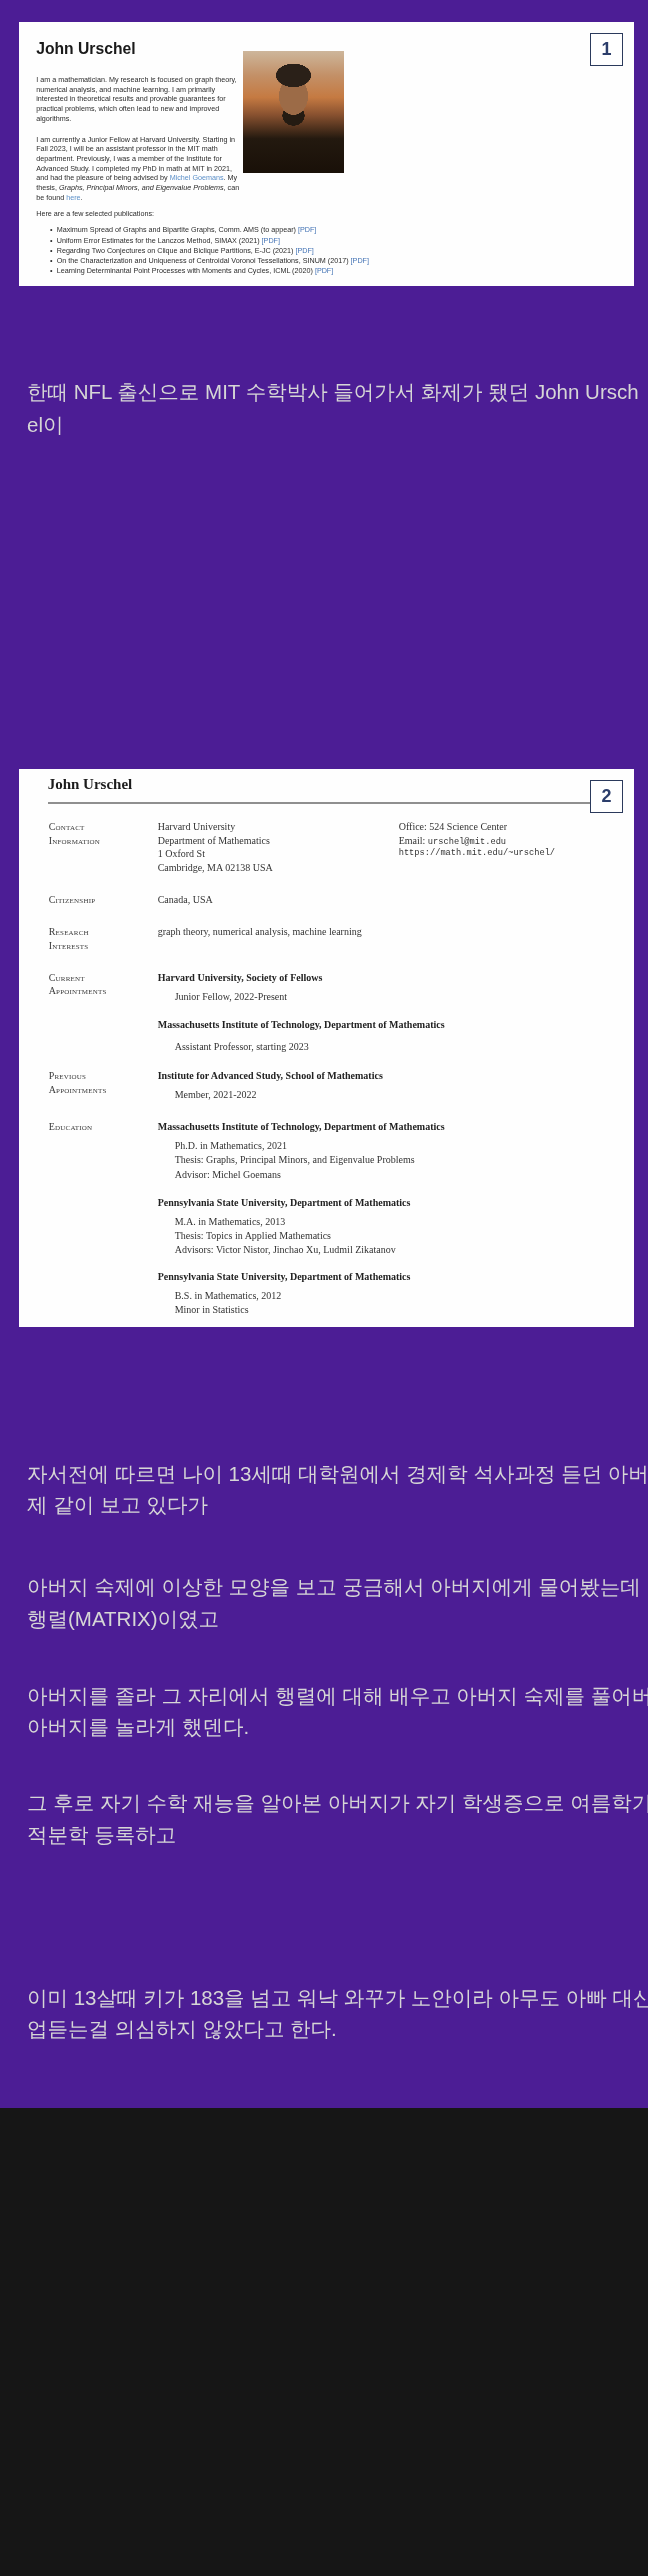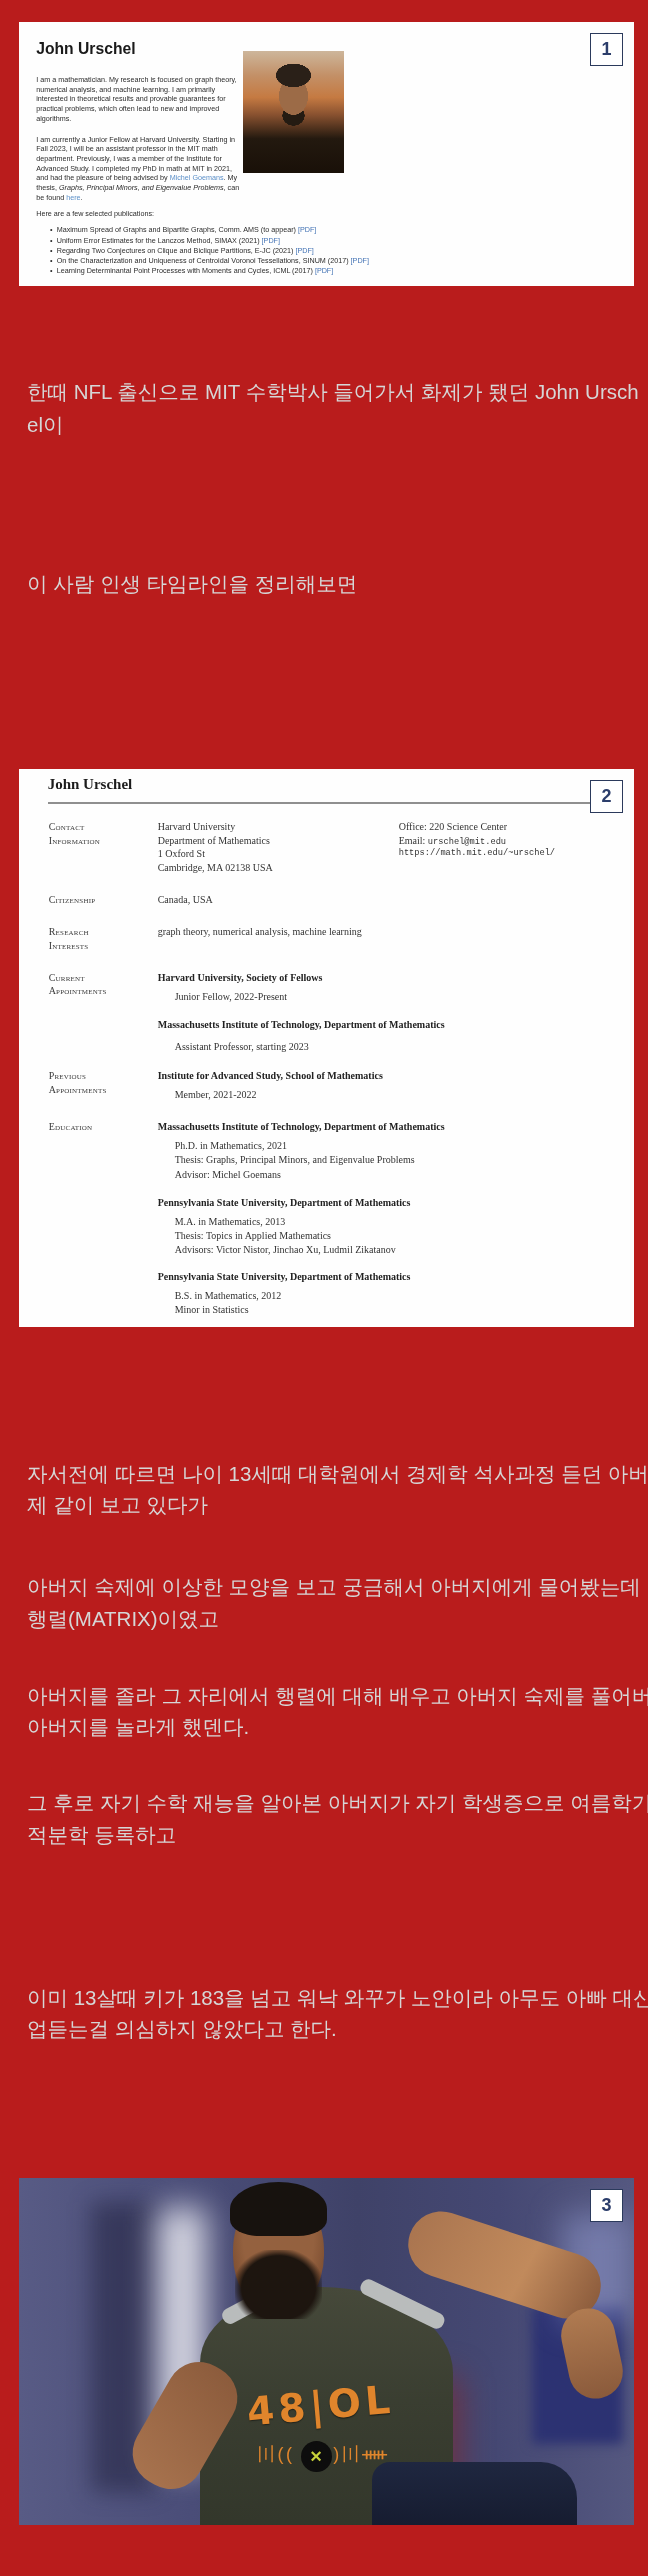--- a/index.html
+++ b/index.html
@@ -1,16 +1,16 @@
 <!DOCTYPE html>
 <html style="font-size:9.7px"><head>
 <meta charset="utf-8">
 <style>
   html,body{margin:0;padding:0;background:#161616;}
-  .page{position:relative;width:649px;height:2576px;background:#b91c1c;
+  .page{position:relative;width:649px;height:2108px;background:#4c1d95;
         font-family:"Liberation Sans",sans-serif;overflow:hidden;}
 
   
   .card{position:absolute;left:18.7px;width:615px;background:#fefefe;overflow:hidden;}
   .card1{top:22px;height:264px;}
   .card2{top:769px;height:558px;}
   .card3{top:2178px;height:347px;background:#4a4d74;}
 
   
   .badge{position:absolute;width:33px;height:33px;background:#ffffff;
@@ -100,44 +100,43 @@
     <div class="wp-line wp-bullet" style="top:214px">
       <span>Uniform Error Estimates for the Lanczos Method, SIMAX (2021) </span><span class="pdf-link">[PDF]</span>
     </div>
     <div class="wp-line wp-bullet" style="top:224px">
       <span>Regarding Two Conjectures on Clique and Biclique Partitions, E-JC (2021) </span><span class="pdf-link">[PDF]</span>
     </div>
     <div class="wp-line wp-bullet" style="top:234px">
       <span>On the Characterization and Uniqueness of Centroidal Voronoi Tessellations, SINUM (2017) </span><span class="pdf-link">[PDF]</span>
     </div>
     <div class="wp-line wp-bullet" style="top:244px">
-      <span>Learning Determinantal Point Processes with Moments and Cycles, ICML (2017) </span><span class="pdf-link">[PDF]</span>
+      <span>Learning Determinantal Point Processes with Moments and Cycles, ICML (2020) </span><span class="pdf-link">[PDF]</span>
     </div>
 
     <div class="photo1"></div>
   </section>
   <div class="badge" style="left:590px;top:33px">
     <span>1</span>
   </div>
 
   <div class="ko" style="top:376px">한때 NFL 출신으로 MIT 수학박사 들어가서 화제가 됐던 John Ursch</div>
   <div class="ko" style="top:409px">el이</div>
-  <div class="ko" style="top:568px">이 사람 인생 타임라인을 정리해보면</div>
 
   <section class="card card2">
     <div class="cv-title">John Urschel</div>
     <div class="cv-rule"></div>
 
     <div class="cv-line cv-label x-label" style="top:51px">Contact</div>
     <div class="cv-line cv-label x-label" style="top:65px">Information</div>
     <div class="cv-line x-col1" style="top:51px">Harvard University</div>
     <div class="cv-line x-col1" style="top:65px">Department of Mathematics</div>
     <div class="cv-line x-col1" style="top:78px">1 Oxford St</div>
     <div class="cv-line x-col1" style="top:92px">Cambridge, MA 02138 USA</div>
-    <div class="cv-line x-col2" style="top:51px">Office: 220 Science Center</div>
+    <div class="cv-line x-col2" style="top:51px">Office: 524 Science Center</div>
     <div class="cv-line x-col2" style="top:65px">
       <span>Email: </span><span class="cv-mono">urschel@mit.edu</span>
     </div>
     <div class="cv-line cv-mono x-col2" style="top:78px">https://math.mit.edu/~urschel/</div>
 
     <div class="cv-line cv-label x-label" style="top:124px">Citizenship</div>
     <div class="cv-line x-col1" style="top:124px">Canada, USA</div>
 
     <div class="cv-line cv-label x-label" style="top:156px">Research</div>
     <div class="cv-line cv-label x-label" style="top:170px">Interests</div>

